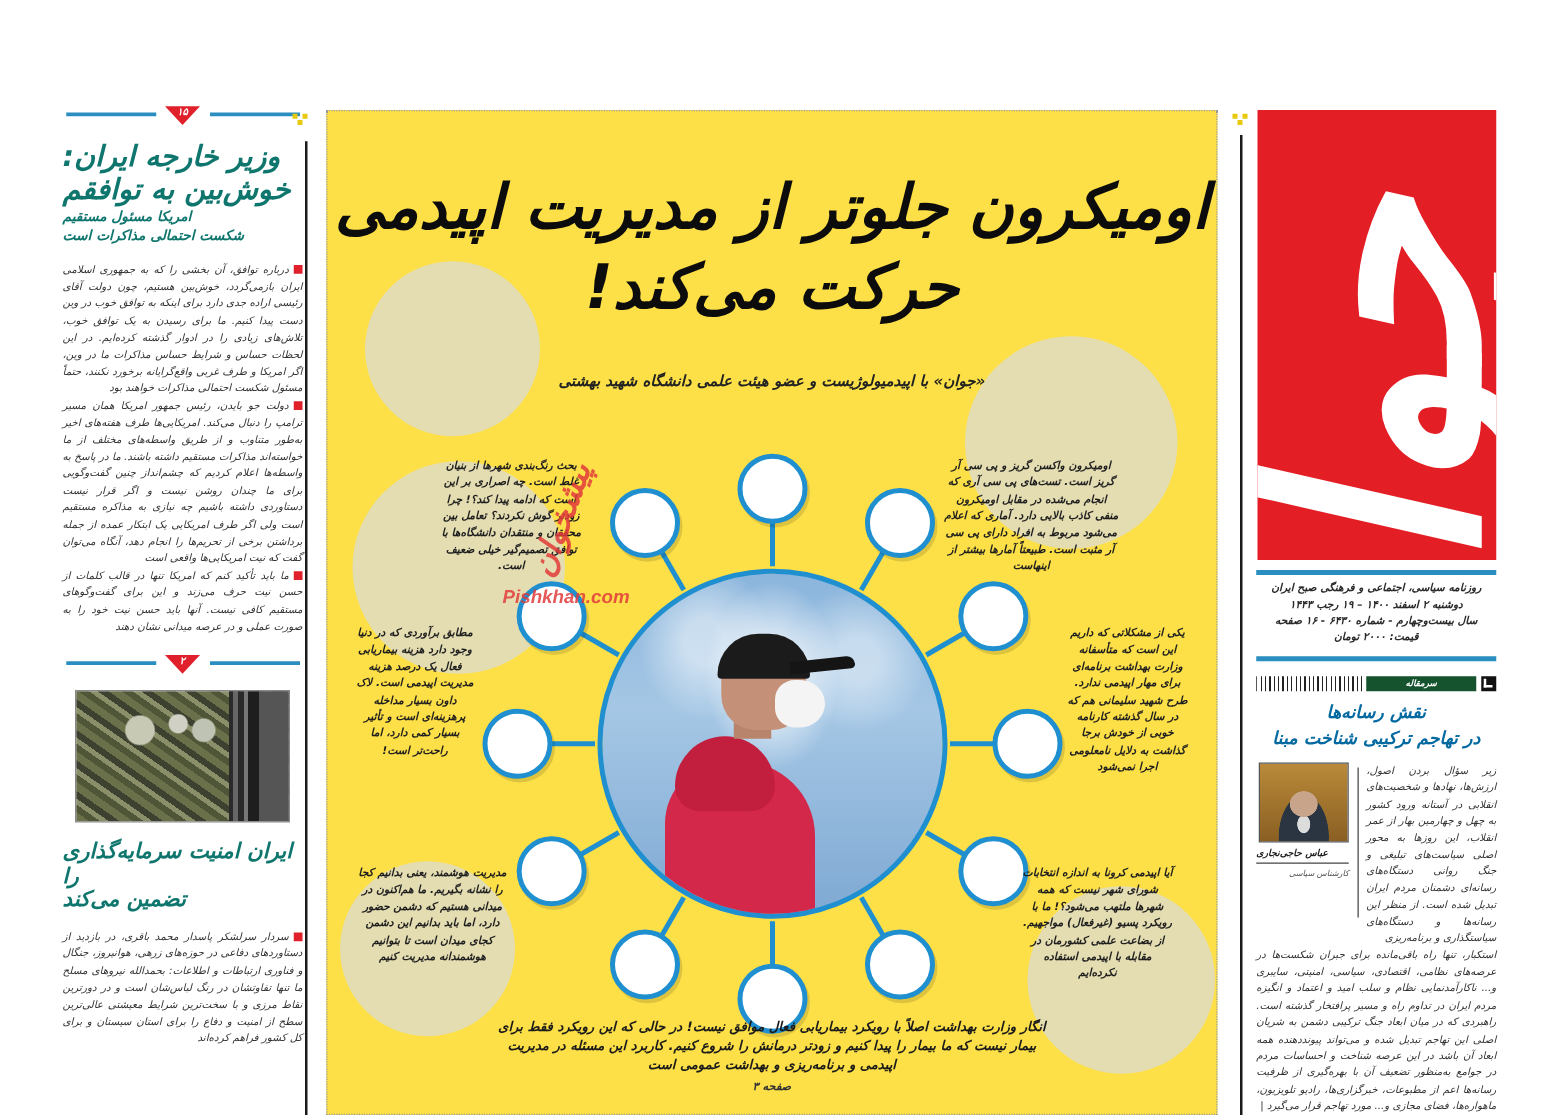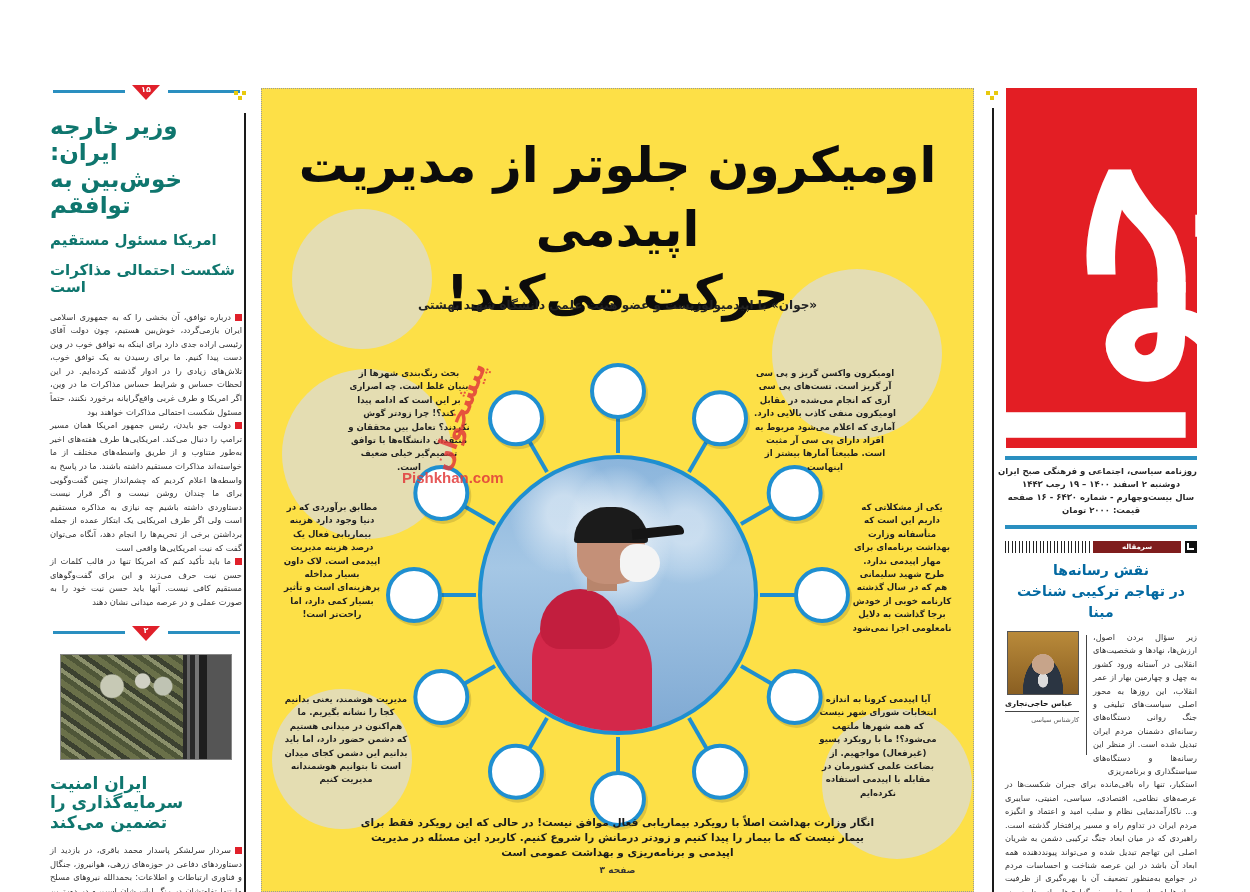--- a/index.html
+++ b/index.html
@@ -1,19 +1,19 @@
 <!DOCTYPE html>
 <html><head>
 <meta charset="utf-8">
 <style>
   * { box-sizing: border-box; margin: 0; padding: 0; }
   html, body { width: 1250px; height: 892px; background: #ffffff; overflow: hidden; }
   body { position: relative; font-family: "DejaVu Sans", sans-serif; color: #1a1a1a; }
 
-  .page { position: absolute; left: 0; top: 0; width: 1250px; height: 892px; background: #fff; }
+  .page { position: absolute; left: 0; top: 0; width: 1250px; height: 892px; background: #fff; font-style: italic; }
 
   
   .left-col { position: absolute; left: 50px; top: 85px; width: 192px; height: 807px; direction: rtl; }
   .sec-rule { position: relative; height: 14px; margin-bottom: 14px; }
   .sec-rule .line { position: absolute; top: 5px; height: 3px; background: #2a8fc0; }
   .sec-rule .line.l { left: 3px; width: 72px; }
   .sec-rule .line.r { right: 2px; width: 72px; }
   .sec-rule .num { position: absolute; left: 50%; top: 0; transform: translateX(-50%); width: 0; height: 0;
     border-left: 14px solid transparent; border-right: 14px solid transparent; border-top: 15px solid #e0202a; }
   .sec-rule .num span { position: absolute; top: -15px; left: -8px; width: 16px; text-align: center; color: #fff; font-size: 8px; font-weight: bold; font-family: "DejaVu Sans", sans-serif; }
@@ -21,21 +21,21 @@
   .dots { position: absolute; width: 14px; height: 10px; }
   .dots i { position: absolute; width: 4px; height: 4px; background: #e8c90e; }
   .dots i:nth-child(1) { left: 0; top: 0; }
   .dots i:nth-child(2) { left: 8px; top: 0; }
   .dots i:nth-child(3) { left: 4px; top: 5px; }
 
   .vrule { position: absolute; width: 2px; background: #1a1a1a; }
 
   .l-headline { text-align: left; font-weight: bold; font-family: "DejaVu Sans", sans-serif; line-height: 1.15; color: #0f766e; }
   .l-headline .h1 { font-size: 23px; }
-  .l-headline .h2 { font-size: 15px; margin-top: 13px; }
+  .l-headline .h2 { font-size: 11px; margin-top: 2px; }
 
   .body-text { font-size: 8.3px; line-height: 13.6px; color: #333; text-align: justify; font-family: "DejaVu Sans", sans-serif; }
   .body-text p { margin: 0; }
   .bullet { display: inline-block; width: 7px; height: 7px; background: #e0202a; margin-left: 4px; vertical-align: middle; }
 
   .photo-military { width: 172px; height: 106px; margin: 0 auto; border: 1px solid #888;
     background:
       linear-gradient(90deg, rgba(0,0,0,0) 0 72%, #2a2a2a 72% 74%, #666 74% 76%, #2a2a2a 76% 79%, #777 79% 81%, #1e1e1e 81% 86%, #555 86% 100%),
       radial-gradient(circle at 30% 30%, #c7c9b5 0 8%, transparent 9%),
       radial-gradient(circle at 48% 25%, #d0d0c4 0 6%, transparent 7%),
@@ -83,21 +83,21 @@
   .logo { width: 191px; height: 360px; background: #e31e24; position: relative; overflow: hidden; }
   .logo-text { position: absolute; left: 0; right: 0; top: 40px; text-align: center; color: #fff; font-weight: bold;
     font-size: 210px; line-height: 250px; font-family: "DejaVu Serif", serif; transform: rotate(-90deg) scale(1,1.1); transform-origin: 50% 50%; }
   .blue-rule { height: 4px; background: #2a8fc0; margin-top: 8px; }
   .masthead-info { text-align: center; font-size: 8.5px; line-height: 13px; font-weight: bold; color: #2a2a2a; margin-top: 5px; }
   .masthead-info div { white-space: nowrap; }
 
   .editorial-bar { display: flex; align-items: center; height: 12px; margin-top: 12px; }
   .ed-icon { width: 12px; height: 12px; background: #111; position: relative; margin-left: 4px; }
   .ed-icon::after { content: ""; position: absolute; left: 2px; top: 2px; width: 5px; height: 5px; border-left: 2px solid #fff; border-bottom: 2px solid #fff; }
-  .ed-label { background: #7f1d1d; color: #fff; font-size: 7px; font-weight: bold; height: 12px; line-height: 12px; width: 88px; text-align: center; }
+  .ed-label { background: #14532d; color: #fff; font-size: 7px; font-weight: bold; height: 12px; line-height: 12px; width: 88px; text-align: center; }
   .ed-hatch { flex: 1; height: 12px; background: repeating-linear-gradient(90deg, #222 0 1px, transparent 1px 3.5px); margin-right: 2px; }
 
   .ed-title { text-align: center; font-weight: bold; font-size: 14px; line-height: 21px; margin-top: 7px; color: #0369a1; }
 
   .ed-body-wrap { position: relative; margin-top: 8px; }
   .author-box { position: absolute; left: 0; top: 0; width: 74px; }
   .author-photo { width: 72px; height: 64px; border: 1px solid #555;
     background:
       radial-gradient(ellipse at 50% 52%, #c7a48a 0 22%, transparent 23%),
       radial-gradient(ellipse at 50% 78%, #dcdcdc 0 10%, transparent 11%),

